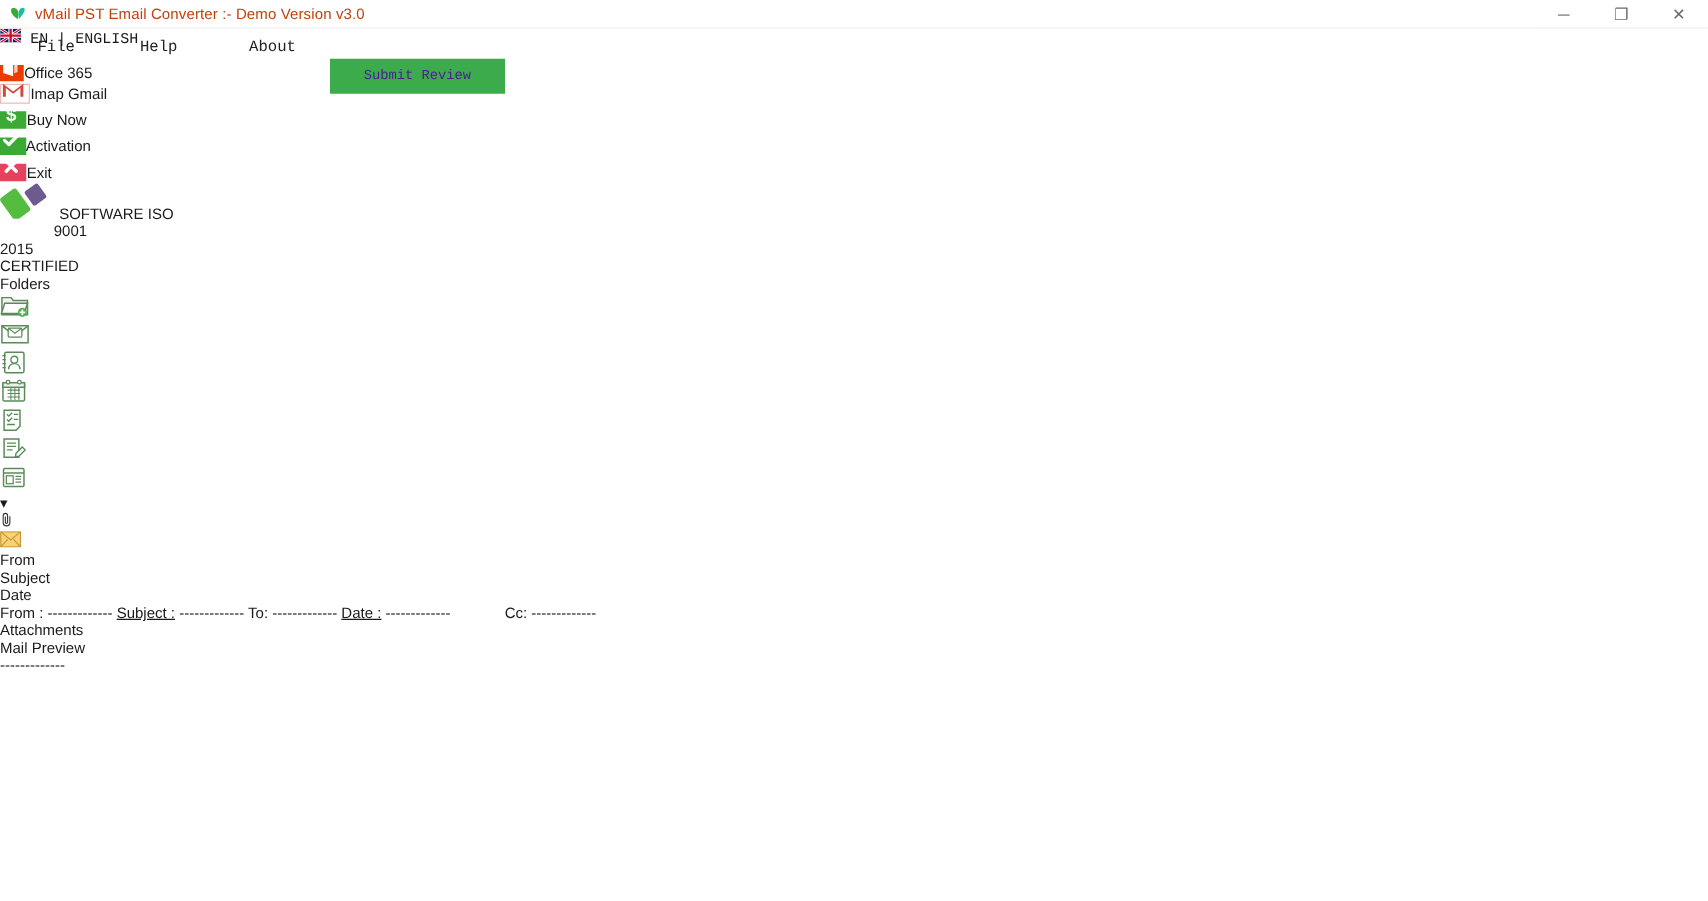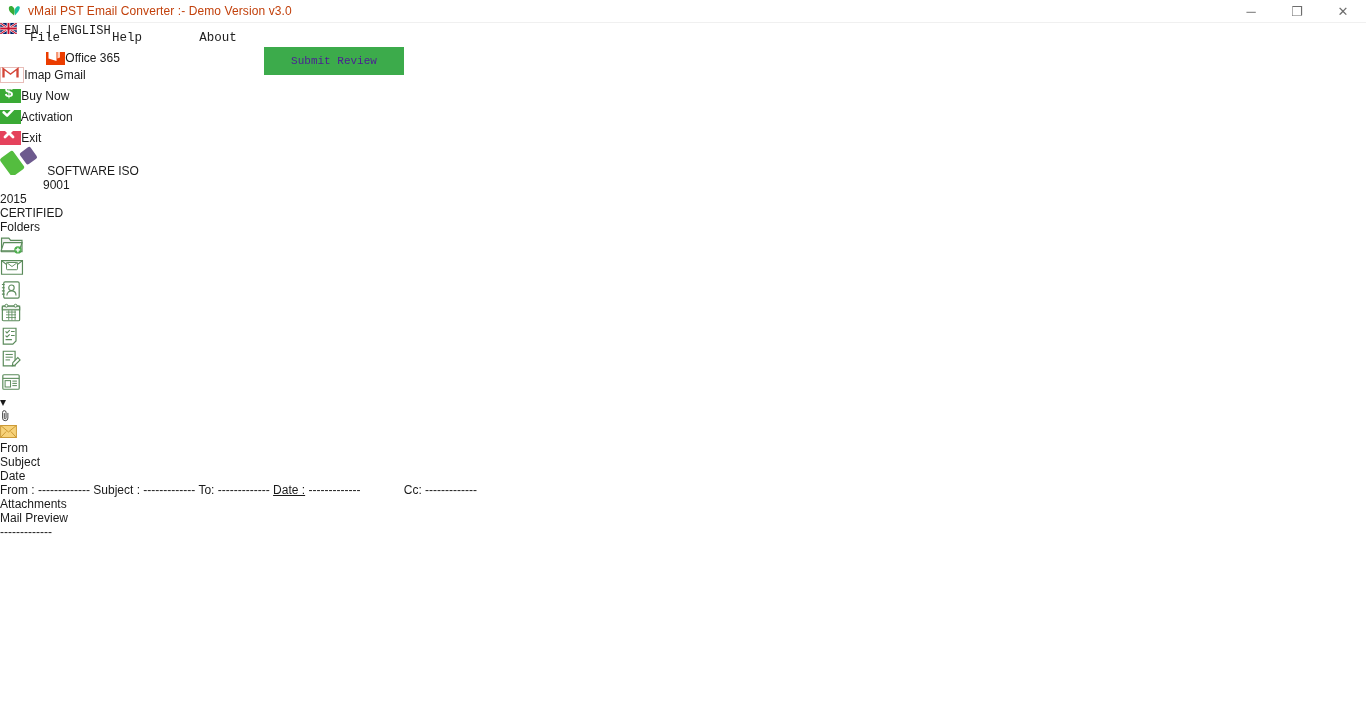--- a/index.html
+++ b/index.html
@@ -105,21 +105,21 @@
         <path d="M12 4.5a7.5 7.5 0 0 1 6.6 3.9l-2.1 1.1A5.2 5.2 0 0 0 12 6.9z" fill="#fff"></path>
         <path d="M12 19.5a7.5 7.5 0 0 1-6.6-3.9l2.1-1.1A5.2 5.2 0 0 0 12 17.1z" fill="#fff"></path>
         <path d="M18.3 4.2l1.4 5-5-1.1z" fill="#fff"></path>
         <path d="M5.7 19.8l-1.4-5 5 1.1z" fill="#fff"></path>
       </svg>
     </span>
     <span class="lbl">Convert</span>
   </div>
   <div class="tb-sep" style="left:234px;"></div>
 
-  <div class="tb-btn" style="left:248px;width:94px;margin-left:46px;">
+  <div class="tb-btn" style="left:248px;width:94px;">
     <span class="circ" style="background:#eb3c00;">
       <svg width="16" height="18" viewBox="0 0 16 18">
         <path d="M2.5 3.6 L10.5 1 L10.5 17 L2.5 14.4 Z" fill="#ffffff"></path>
         <path d="M11.4 3.5 L14 4.4 L14 13.6 L11.4 14.5 Z" fill="#ffd3c2"></path>
       </svg>
     </span>
     <span class="lbl">Office 365</span>
   </div>
   <div class="tb-sep" style="left:353px;"></div>
 
@@ -349,21 +349,21 @@
         <div class="gc c3"></div>
         <div class="gc c4"></div>
       </div>
     </div>
 </div>
 
 <div id="detail-panel">
   <span class="dl" style="left:8px;  top:9px;">From :</span>
   <span class="dv" style="left:56px; top:9px;">-------------</span>
 
-  <span class="dl" style="left:8px;  top:30px;">Subject :</span>
+  <span class="dl" style="left:8px;  top:30px;text-decoration:underline;">Subject :</span>
   <span class="dv" style="left:56px; top:30px;">-------------</span>
 
   <span class="dl" style="left:8px;  top:55px;">To:</span>
   <span class="dv" style="left:56px; top:55px;">-------------</span>
 
   <span class="dl" style="left:730px;top:12px;text-decoration:underline;">Date :</span>
   <span class="dv" style="left:770px;top:12px;">-------------</span>
 
   <span class="dl" style="left:730px;top:36px;margin-left:40px;">Cc:</span>
   <span class="dv" style="left:770px;top:36px;">-------------</span>

